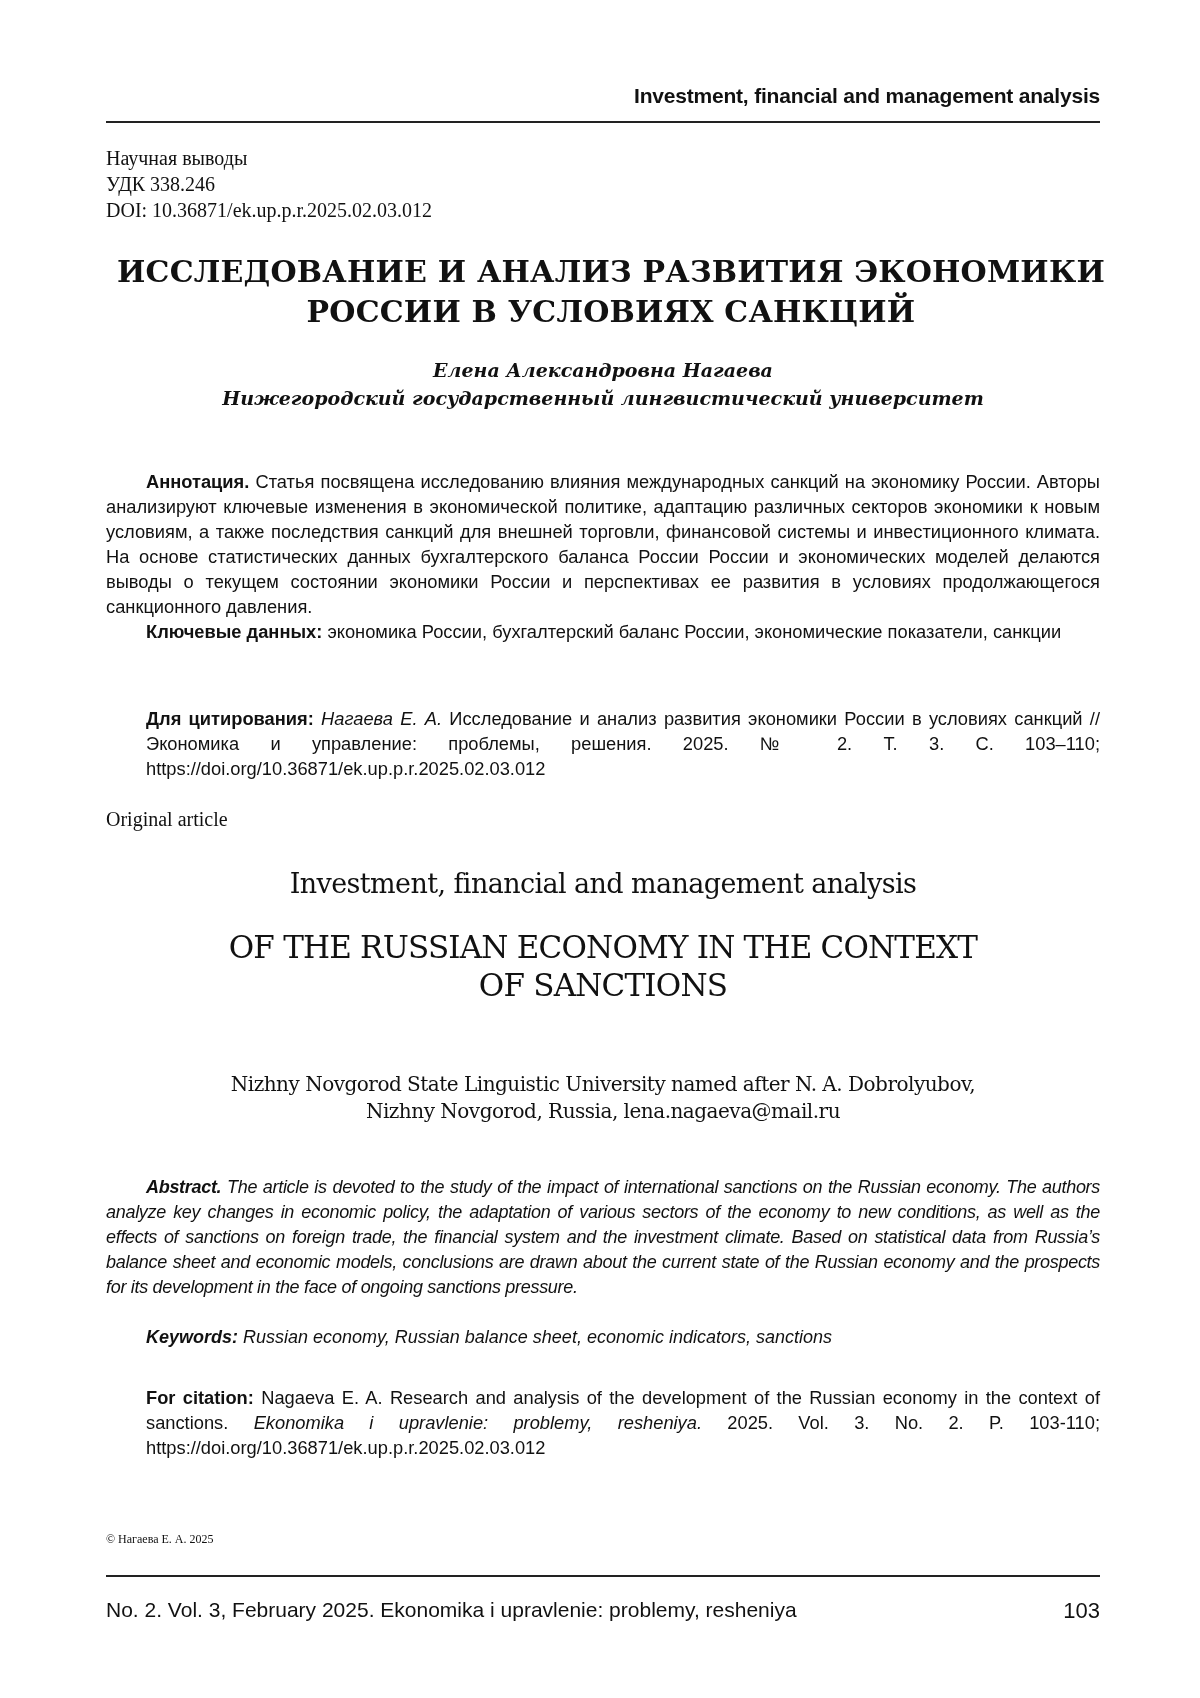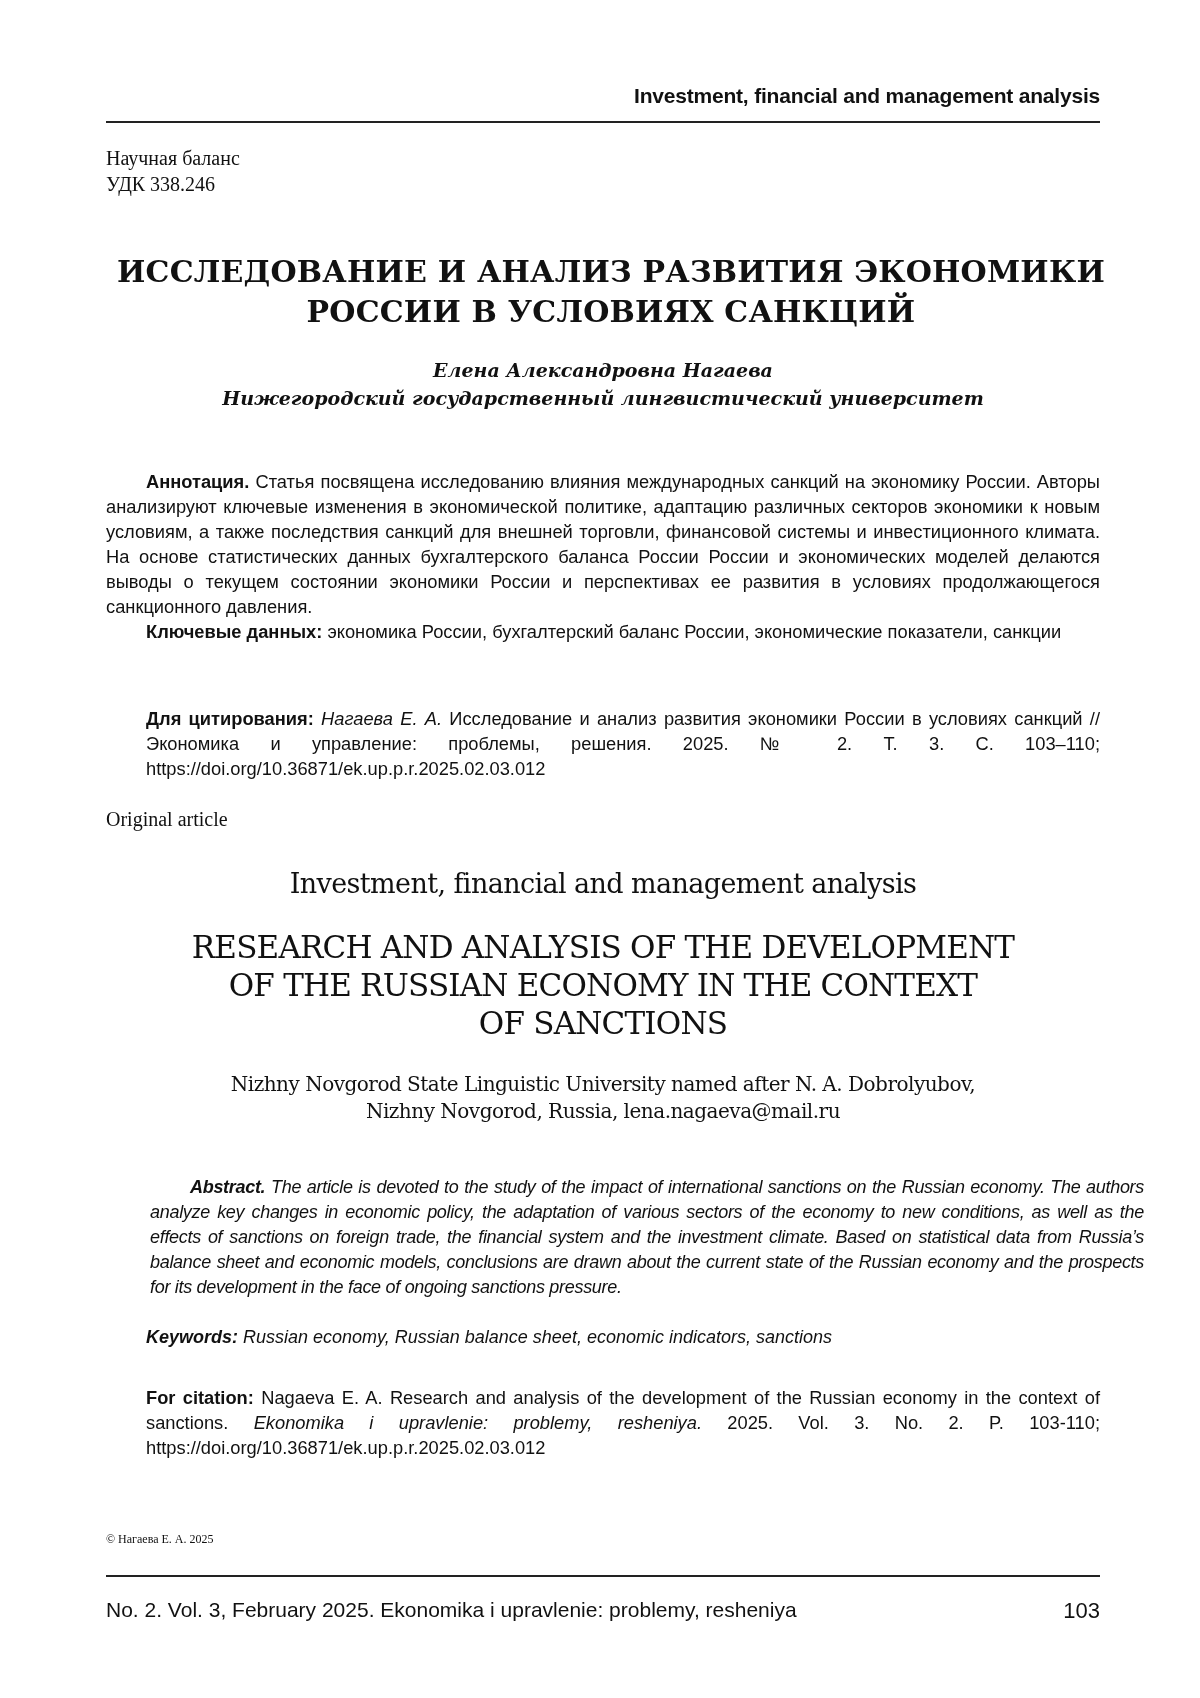--- a/index.html
+++ b/index.html
@@ -47,40 +47,41 @@
     }
     .en-title {
       position: absolute; top: 928px; left: 0; width: 994px; text-align: center;
       font-family: "DejaVu Serif", serif; font-size: 31px; line-height: 38px; letter-spacing: -0.8px;
     }
     .en-author {
       position: absolute; top: 1071px; left: 0; width: 994px; text-align: center;
       font-family: "DejaVu Serif", serif; font-size: 20px; line-height: 27px; letter-spacing: -0.5px;
     }
 
-    .en-abstract { top: 1175px; font-style: italic; font-size: 18px; line-height: 25px; letter-spacing: -0.3px; margin-left: 44px; }
+    .en-abstract { top: 1175px; font-style: italic; font-size: 18px; line-height: 25px; letter-spacing: -0.3px; }
     .en-keywords { top: 1325px; font-style: italic; font-size: 18px; }
     .en-citation { top: 1385px; left: 40px; width: 954px; }
 
     .copyright { position: absolute; top: 1532px; left: 0; font-family: "Liberation Serif", serif; font-size: 12px; text-align: center; }
     .rule-bottom { position: absolute; top: 1575px; left: 0; width: 994px; height: 2px; background: #222; }
     .footer-left { position: absolute; top: 1598px; left: 0; font-family: "Liberation Sans", sans-serif; font-size: 21px; }
     .footer-right { position: absolute; top: 1598px; right: 0; font-family: "Liberation Sans", sans-serif; font-size: 22px; }
   </style>
 </head>
 <body>
 
 <div class="page">
 
   <div class="running-head">Investment, financial and management analysis</div>
   <div class="rule-top"></div>
 
   <div class="meta">
-    <div>Научная баланс</div>
+    <div>Научная выводы</div>
     <div>УДК 338.246</div>
+    <div>DOI: 10.36871/ek.up.p.r.2025.02.03.012</div>
   </div>
 
   <div class="ru-title">
     <div>ИССЛЕДОВАНИЕ И АНАЛИЗ РАЗВИТИЯ ЭКОНОМИКИ</div>
     <div>РОССИИ В УСЛОВИЯХ САНКЦИЙ</div>
   </div>
 
   <div class="ru-author">
     <div>Елена Александровна Нагаева</div>
     <div>Нижегородский государственный лингвистический университет</div>
@@ -90,21 +91,20 @@
 
   <div class="block indent ru-keywords"><span class="b">Ключевые данных:</span><span> экономика России, бухгалтерский баланс России, экономические показатели, санкции</span></div>
 
   <div class="block ru-citation"><span class="b">Для цитирования:</span><span class="i"> Нагаева Е. А.</span><span> Исследование и анализ развития экономики России в условиях санкций // Экономика и управление: проблемы, решения. 2025. № 2. Т. 3. С. 103–110; https://doi.org/10.36871/ek.up.p.r.2025.02.03.012</span></div>
 
   <div class="orig-label">Original article</div>
 
   <div class="en-section">Investment, financial and management analysis</div>
 
   <div class="en-title">
-    <div>RESEARCH AND ANALYSIS OF THE DEVELOPMENT</div>
     <div>OF THE RUSSIAN ECONOMY IN THE CONTEXT</div>
     <div>OF SANCTIONS</div>
   </div>
 
   <div class="en-author">
     <div>Nizhny Novgorod State Linguistic University named after N. A. Dobrolyubov,</div>
     <div>Nizhny Novgorod, Russia, lena.nagaeva@mail.ru</div>
   </div>
 
   <div class="block indent en-abstract"><span class="b">Abstract.</span><span> The article is devoted to the study of the impact of international sanctions on the Russian economy. The authors analyze key changes in economic policy, the adaptation of various sectors of the economy to new conditions, as well as the effects of sanctions on foreign trade, the financial system and the investment climate. Based on statistical data from Russia’s balance sheet and economic models, conclusions are drawn about the current state of the Russian economy and the prospects for its development in the face of ongoing sanctions pressure.</span></div>

